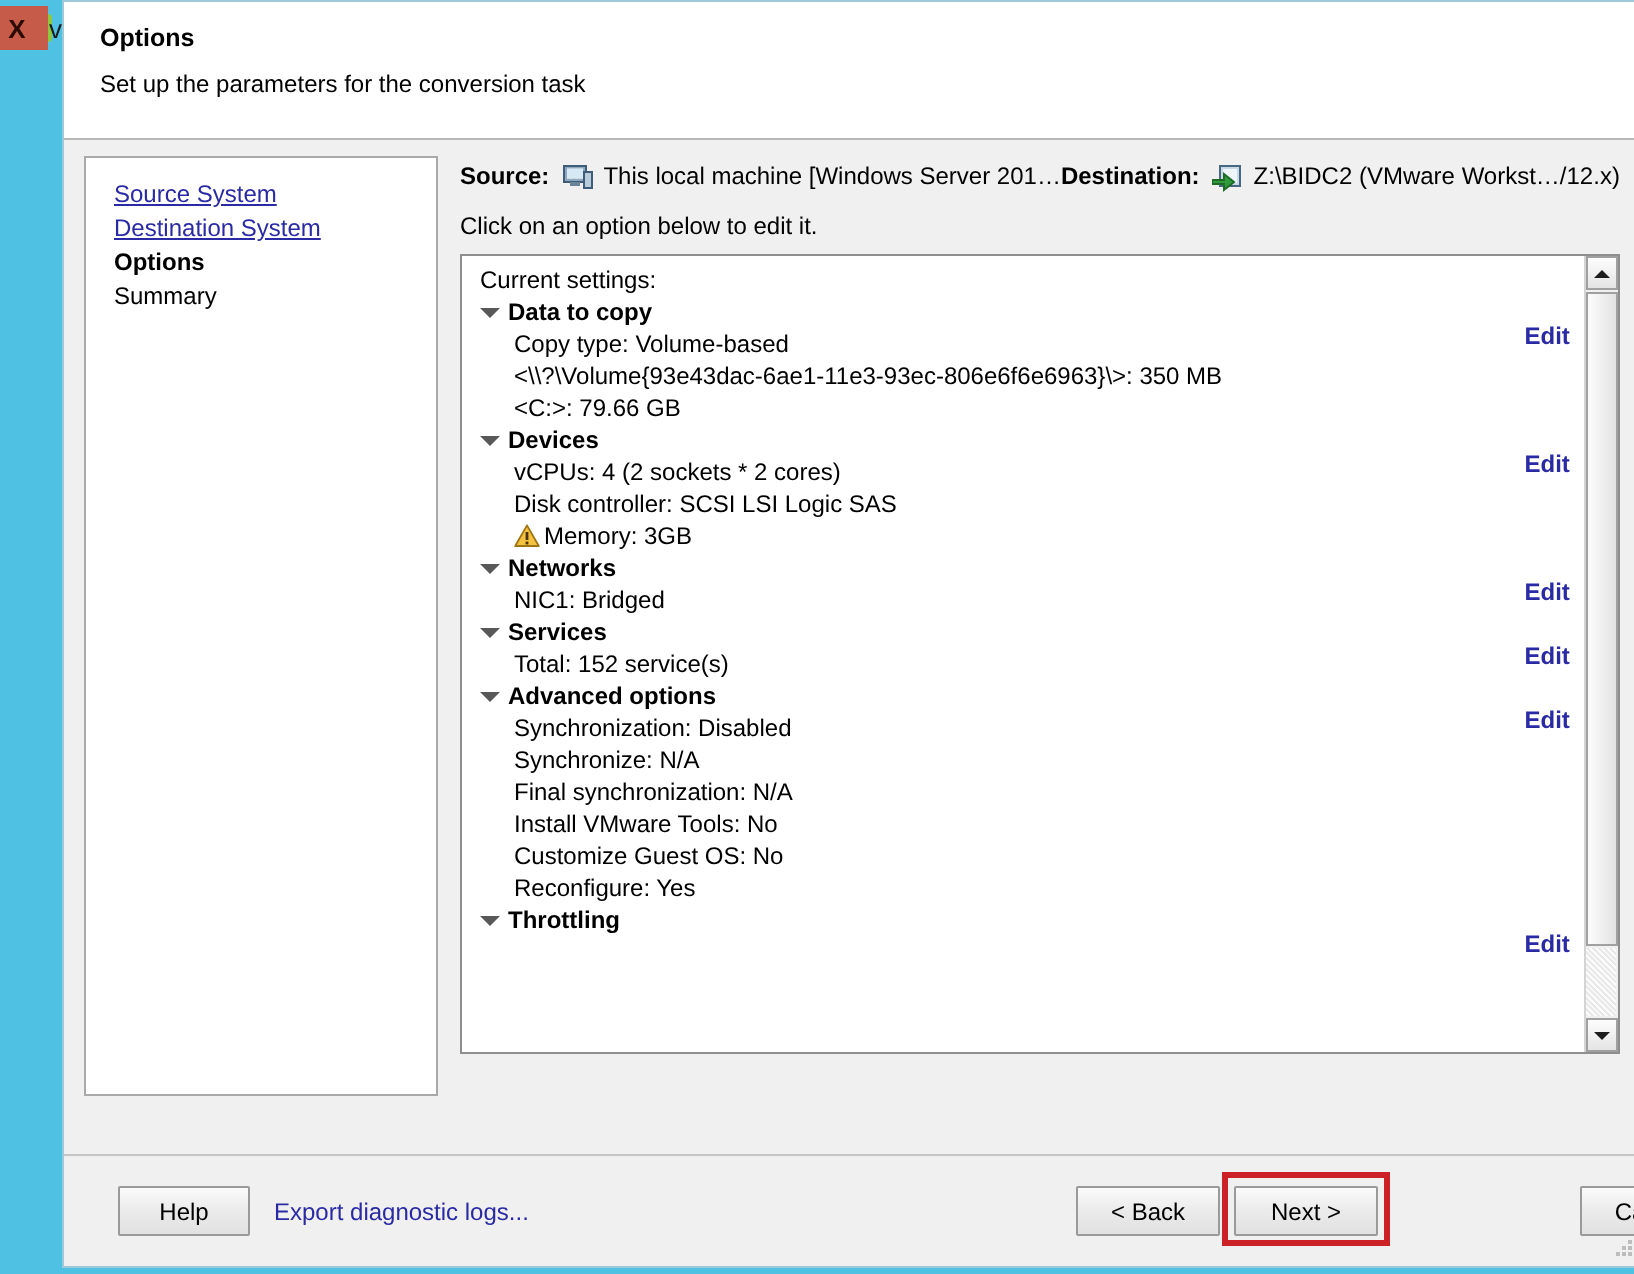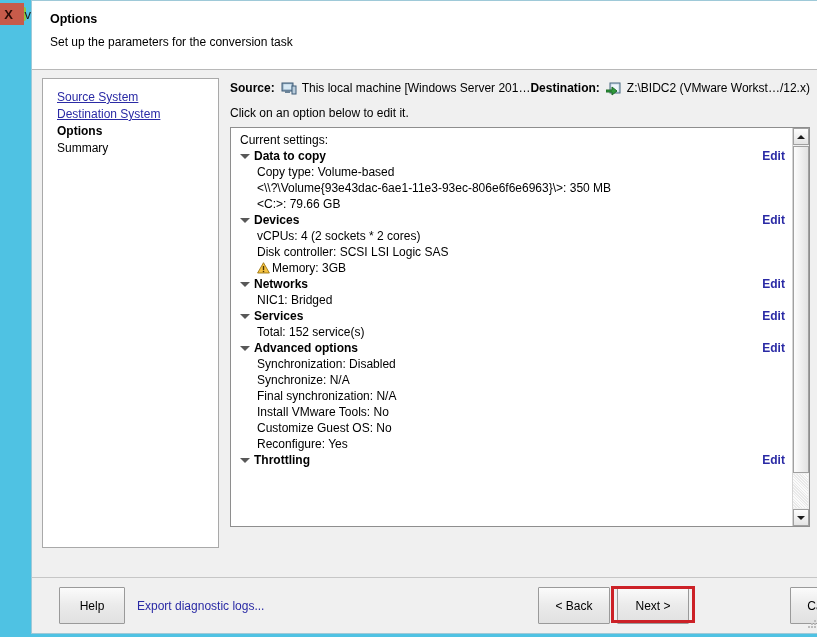--- a/index.html
+++ b/index.html
@@ -212,21 +212,21 @@
   .tri {
     position: absolute;
     left: 3px; top: 6px;
     width: 0; height: 0;
     border-left: 5px solid transparent;
     border-right: 5px solid transparent;
     border-top: 5px solid #585858;
   }
   .edit {
     position: absolute;
-    right: 7px; top: 0;
+    right: 7px; top: 12px;
     color: #2a2aa5;
     font-size: 12px;
     cursor: pointer;
     margin-left: 48px;
   }
   .warn-icon {
     display: inline-block;
     width: 13px; height: 12px;
     position: relative;
     top: 2px;
@@ -286,21 +286,21 @@
   
   .footer {
     flex: 0 0 55px;
     background: #f0f0f0;
     border-top: 1px solid #c6c6c6;
     position: relative;
     display: flex;
     align-items: center;
   }
   .btn {
-    height: 37px;
+    height: 25px;
     min-width: 66px;
     background: linear-gradient(#fbfbfb,#ebebeb 48%,#e1e1e1);
     border: 1px solid #9a9a9a;
     border-radius: 1px;
     font-family: "Liberation Sans", sans-serif;
     font-size: 12px;
     color: #000;
     box-sizing: border-box;
     cursor: pointer;
     padding: 0 8px;

